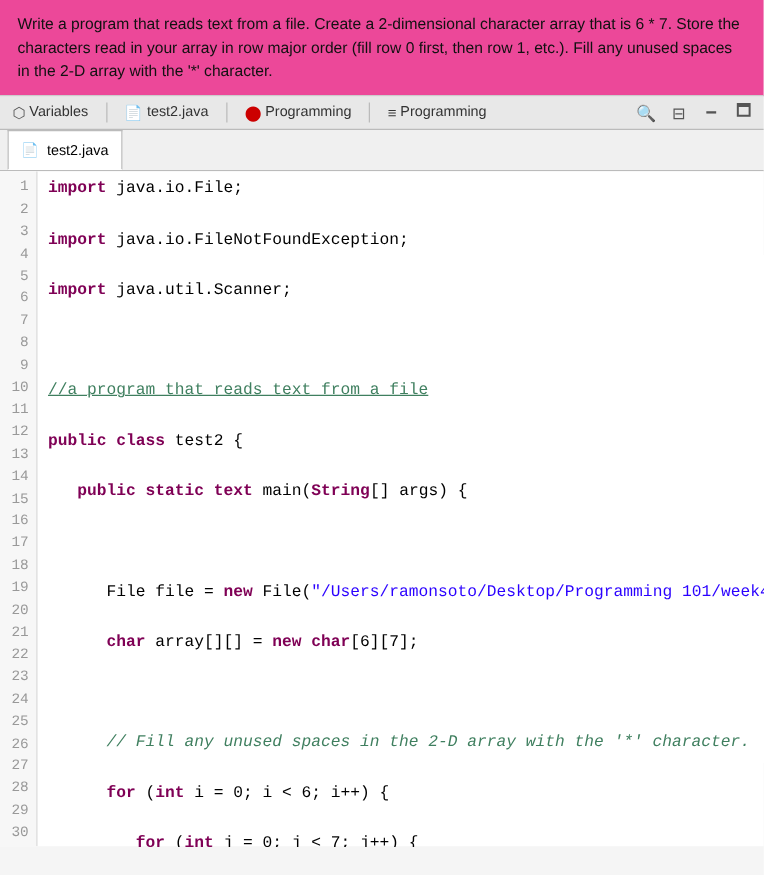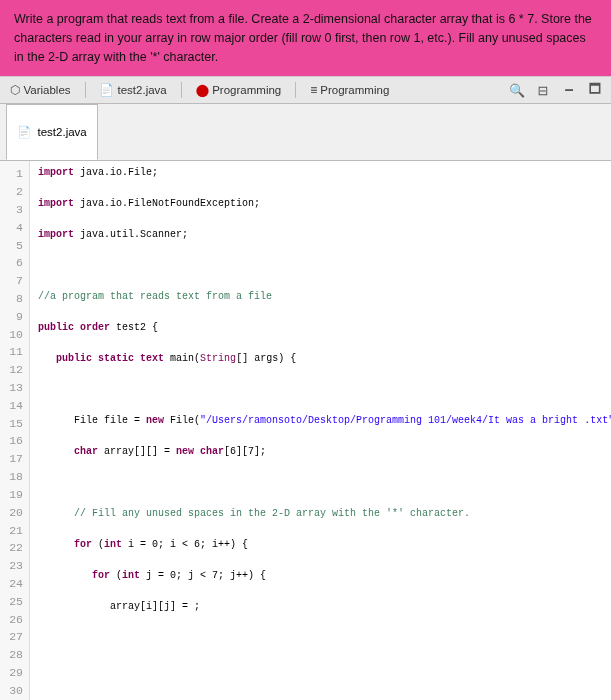--- a/index.html
+++ b/index.html
@@ -58,21 +58,21 @@
     }
     .tab-bar {
       background: #f0f0f0;
       border-bottom: 1px solid #bbb;
       display: flex;
       align-items: flex-end;
       padding: 0 6px;
       font-size: 11.5px;
     }
     .tab {
-      padding: 20px 10px;
+      padding: 8px 10px;
       border: 1px solid #bbb;
       border-bottom: none;
       background: #e0e0e0;
       cursor: pointer;
       margin-right: 2px;
       color: #444;
     }
     .tab.active {
       background: #ffffff;
       color: #000;
@@ -96,21 +96,21 @@
       font-size: 11.5px;
       color: #999;
       line-height: 1.55;
       user-select: none;
       min-width: 30px;
     }
     .code-area {
       flex: 1;
       padding: 4px 8px;
       font-family: 'Courier New', monospace;
-      font-size: 10px;
+      font-size: 13px;
       line-height: 1.55;
       overflow-y: auto;
       overflow-x: auto;
       white-space: pre;
       color: #000;
     }
     .line { display: block; }
   </style>
 </head>
 <body>
@@ -224,28 +224,28 @@
 64
 65
 66
 67
 68</div>
     </div>
   <div class="code-area" id="code-content"><span class="line"><span style="color:#7f0055;font-weight:bold;">import</span> java.io.File;</span>
 <span class="line"><span style="color:#7f0055;font-weight:bold;">import</span> java.io.FileNotFoundException;</span>
 <span class="line"><span style="color:#7f0055;font-weight:bold;">import</span> java.util.Scanner;</span>
 <span class="line">&nbsp;</span>
-<span class="line"><span style="color:#3f7f5f;">//a program that reads text from a file</span></span>
-<span class="line"><span style="color:#7f0055;font-weight:bold;">public</span> <span style="color:#7f0055;font-weight:bold;">order</span> test2 {</span>
-<span class="line">   <span style="color:#7f0055;font-weight:bold;">public</span> <span style="color:#7f0055;font-weight:bold;">static</span> <span style="color:#7f0055;font-weight:bold;">text</span> main(<span style="color:#7f0055;font-weight:normal;">String</span>[] args) {</span>
+<span class="line"><span style="color:#3f7f5f;text-decoration:underline;">//a program that reads text from a file</span></span>
+<span class="line"><span style="color:#7f0055;font-weight:bold;">public</span> <span style="color:#7f0055;font-weight:bold;">class</span> test2 {</span>
+<span class="line">   <span style="color:#7f0055;font-weight:bold;">public</span> <span style="color:#7f0055;font-weight:bold;">static</span> <span style="color:#7f0055;font-weight:bold;">text</span> main(<span style="color:#7f0055;font-weight:bold;">String</span>[] args) {</span>
 <span class="line">&nbsp;</span>
 <span class="line">      File file = <span style="color:#7f0055;font-weight:bold;">new</span> File(<span style="color:#2a00ff;">"/Users/ramonsoto/Desktop/Programming 101/week4/It was a bright .txt"</span>);</span>
 <span class="line">      <span style="color:#7f0055;font-weight:bold;">char</span> array[][] = <span style="color:#7f0055;font-weight:bold;">new</span> <span style="color:#7f0055;font-weight:bold;">char</span>[6][7];</span>
 <span class="line">&nbsp;</span>
-<span class="line"><span style="color:#3f7f5f;">      // Fill any unused spaces in the 2-D array with the '*' character.</span></span>
+<span class="line"><span style="color:#3f7f5f;font-style:italic;">      // Fill any unused spaces in the 2-D array with the '*' character.</span></span>
 <span class="line">      <span style="color:#7f0055;font-weight:bold;">for</span> (<span style="color:#7f0055;font-weight:bold;">int</span> i = 0; i &lt; 6; i++) {</span>
 <span class="line">         <span style="color:#7f0055;font-weight:bold;">for</span> (<span style="color:#7f0055;font-weight:bold;">int</span> j = 0; j &lt; 7; j++) {</span>
 <span class="line">            array[i][j] = ;</span>
 
 
 
 
 
 
 

